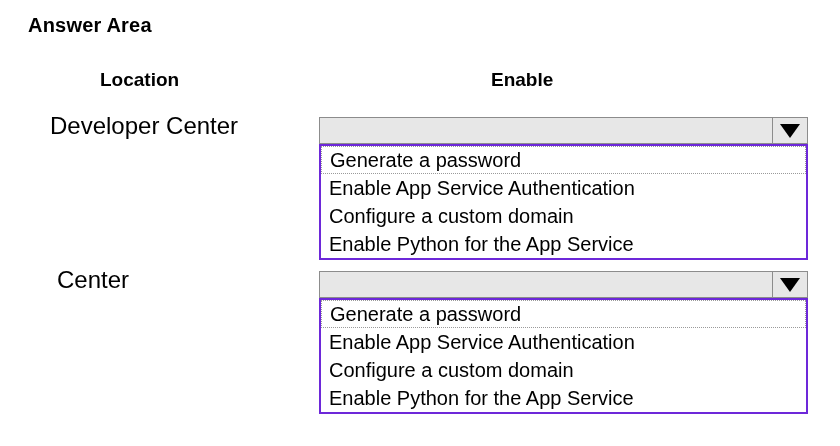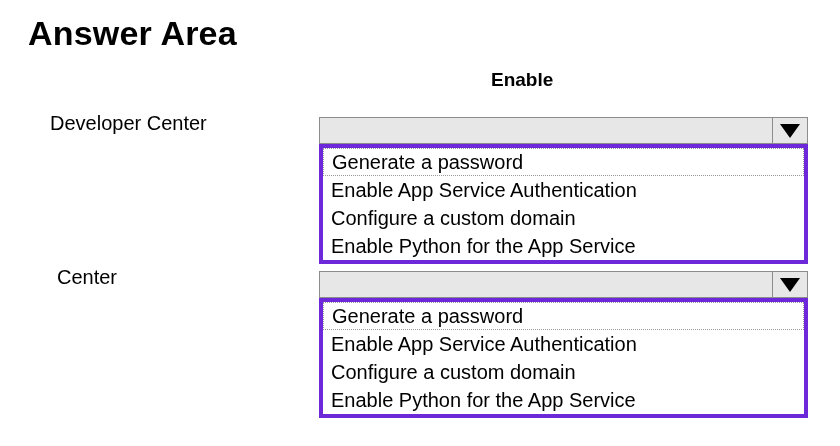--- a/index.html
+++ b/index.html
@@ -10,36 +10,36 @@
     background: #ffffff;
     font-family: "Liberation Sans", "DejaVu Sans", sans-serif;
     color: #000000;
     overflow: hidden;
   }
   .title {
     position: absolute;
     left: 28px;
     top: 14px;
     margin: 0;
-    font-size: 34px;
+    font-size: 20px;
     font-weight: bold;
     letter-spacing: 0.2px;
   }
   .col-header {
     position: absolute;
     top: 69px;
     font-size: 19px;
     font-weight: bold;
   }
   .col-header-location { left: 100px; }
   .col-header-action   { left: 491px; }
 
   .row-label {
     position: absolute;
-    font-size: 20px;
+    font-size: 24px;
   }
   .row-label-1 { left: 50px; top: 112px; }
   .row-label-2 { left: 57px; top: 266px; }
 
   .dropdown {
     position: absolute;
     left: 319px;
     width: 489px;
   }
   .dropdown-1 { top: 117px; }
@@ -73,21 +73,21 @@
   }
   .dd-arrow {
     width: 0;
     height: 0;
     border-left: 10px solid transparent;
     border-right: 10px solid transparent;
     border-top: 14px solid #000000;
   }
   .dd-list {
     background: #ffffff;
-    border: 4px solid #6d28d9;
+    border: 2px solid #6d28d9;
     box-sizing: border-box;
   }
   .dd-option {
     height: 28px;
     line-height: 28px;
     font-size: 20px;
     padding-left: 8px;
     white-space: nowrap;
     overflow: hidden;
     box-sizing: border-box;
@@ -98,20 +98,21 @@
     line-height: 26px;
   }
 </style>
 </head>
 <body>
 
 <div class="answer-area">
 
   <h1 class="title">Answer Area</h1>
 
+  <div class="col-header col-header-location">Location</div>
   <div class="col-header col-header-action">Enable</div>
 
   <div class="row-label row-label-1">Developer Center</div>
 
   <div class="dropdown dropdown-1">
     <div class="dd-bar">
       <span class="dd-value"></span>
       <span class="dd-arrow-btn">
         <span class="dd-arrow"></span>
       </span>

